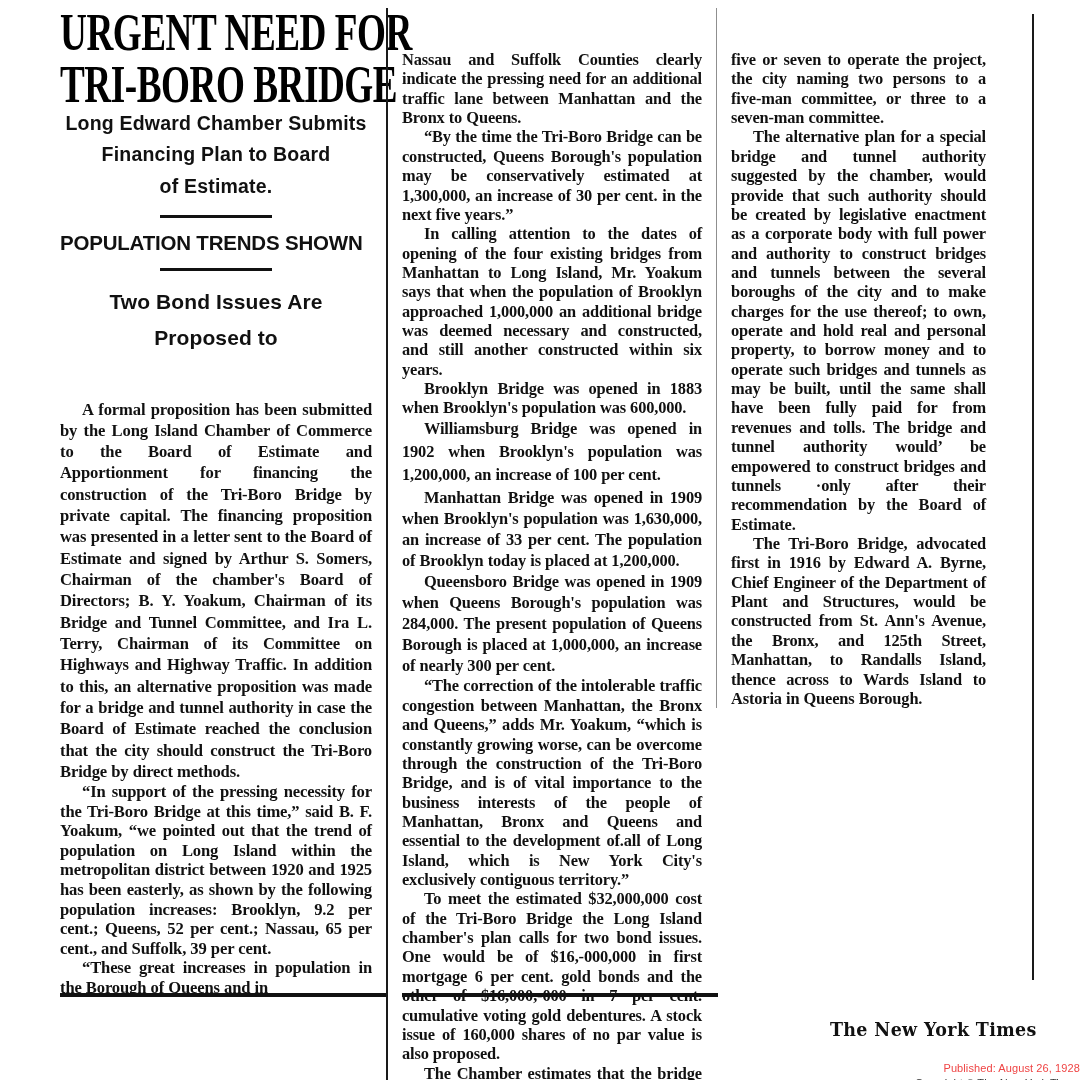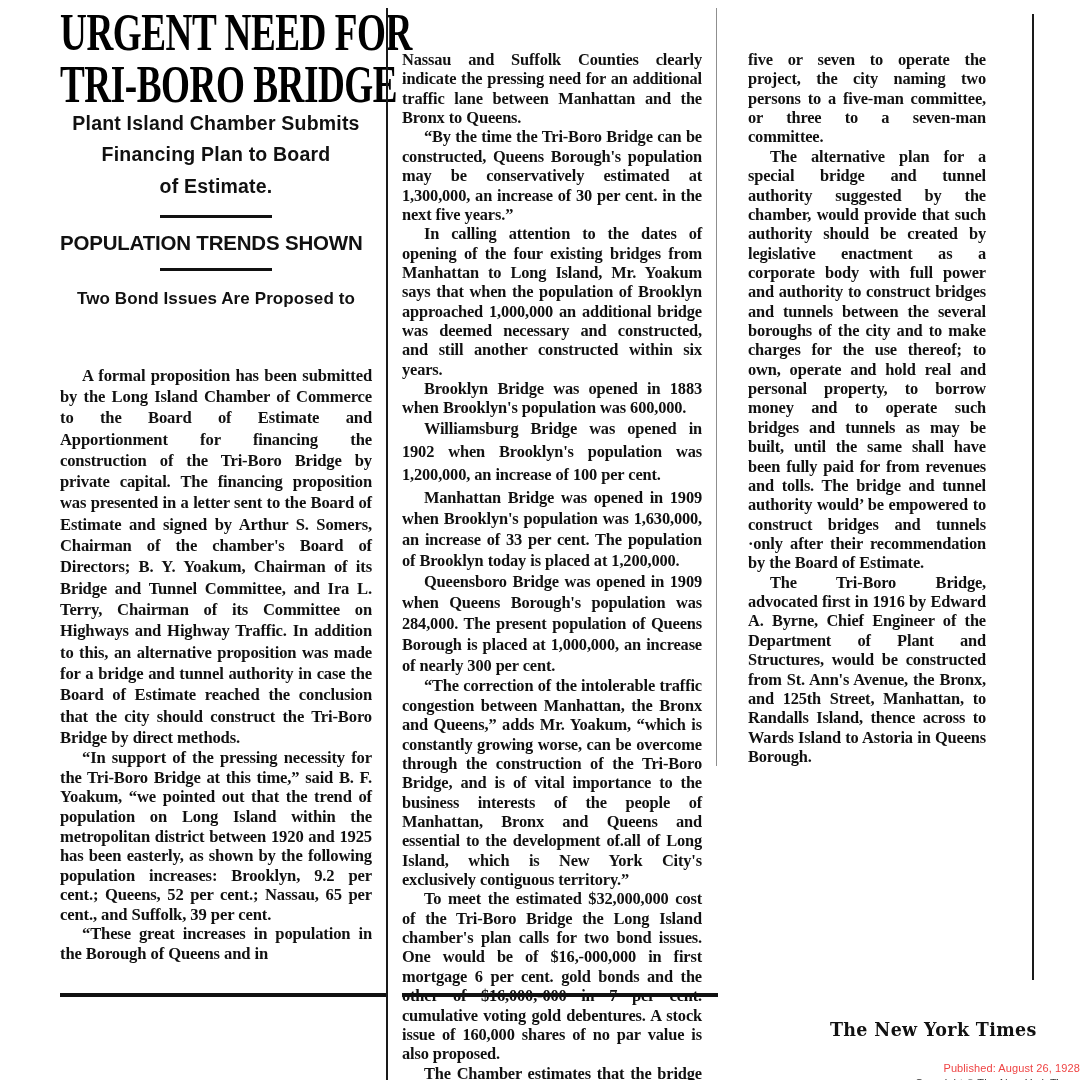--- a/index.html
+++ b/index.html
@@ -37,21 +37,21 @@
   }
   .col-1 { width: 326px; padding-right: 14px; }
   .col-2 {
     width: 330px;
     padding-left: 14px;
     padding-right: 14px;
     border-left: 2px solid #1a1a1a;
   }
   .col-3 {
     width: 270px;
-    padding-left: 31px;
+    padding-left: 14px;
     border-left: 1px solid #8f8f8f;
   }
 
   
   .edge-rule {
     position: absolute;
     top: 14px;
     right: 46px;
     width: 2px;
     height: 966px;
@@ -90,21 +90,21 @@
     font-weight: bold;
     font-size: 20.5px;
     letter-spacing: -0.2px;
     margin: 0;
     white-space: nowrap;
   }
 
   .subdeck {
     font-family: "Liberation Sans", "DejaVu Sans", sans-serif;
     font-weight: bold;
-    font-size: 17px;
+    font-size: 21px;
     line-height: 1.72;
     text-align: center;
     letter-spacing: 0.1px;
     margin: 0;
   }
   .subdeck .ln { display: block; }
 
   .short-rule {
     width: 112px;
     height: 3px;
@@ -129,21 +129,21 @@
   }
   .body-text p.no-indent { text-indent: 0; margin-top: 44px; }
   .body-text p.tight { line-height: 1.18; }
   .body-text p.loose { line-height: 1.40; }
 
   .col-2 .body-text p,
   .col-3 .body-text p {
     font-size: 16.4px;
   }
 
-  .col-1 .body-text { margin-top: 17px; }
+  .col-1 .body-text { margin-top: 8px; }
   .col-2 .body-text { margin-top: -2px; }
   .col-3 .body-text { margin-top: -2px; }
 
   
   .bottom-rules {
     position: absolute;
     left: 60px;
     right: 48px;
     top: 993px;
     height: 5px;
@@ -198,21 +198,21 @@
   <div class="columns">
 
     <div class="col col-1">
 
       <h1 class="headline">
         <span class="ln ln1">URGENT NEED FOR</span>
         <span class="ln ln2">TRI-BORO BRIDGE</span>
       </h1>
 
       <div class="deck">
-        <span class="ln">Plant Island Chamber Submits</span>
+        <span class="ln">Long Edward Chamber Submits</span>
         <span class="ln">Financing Plan to Board</span>
         <span class="ln">of  Estimate.</span>
       </div>
 
       <div class="short-rule"></div>
 
       <div class="kicker">POPULATION TRENDS SHOWN</div>
 
       <div class="short-rule"></div>
 

